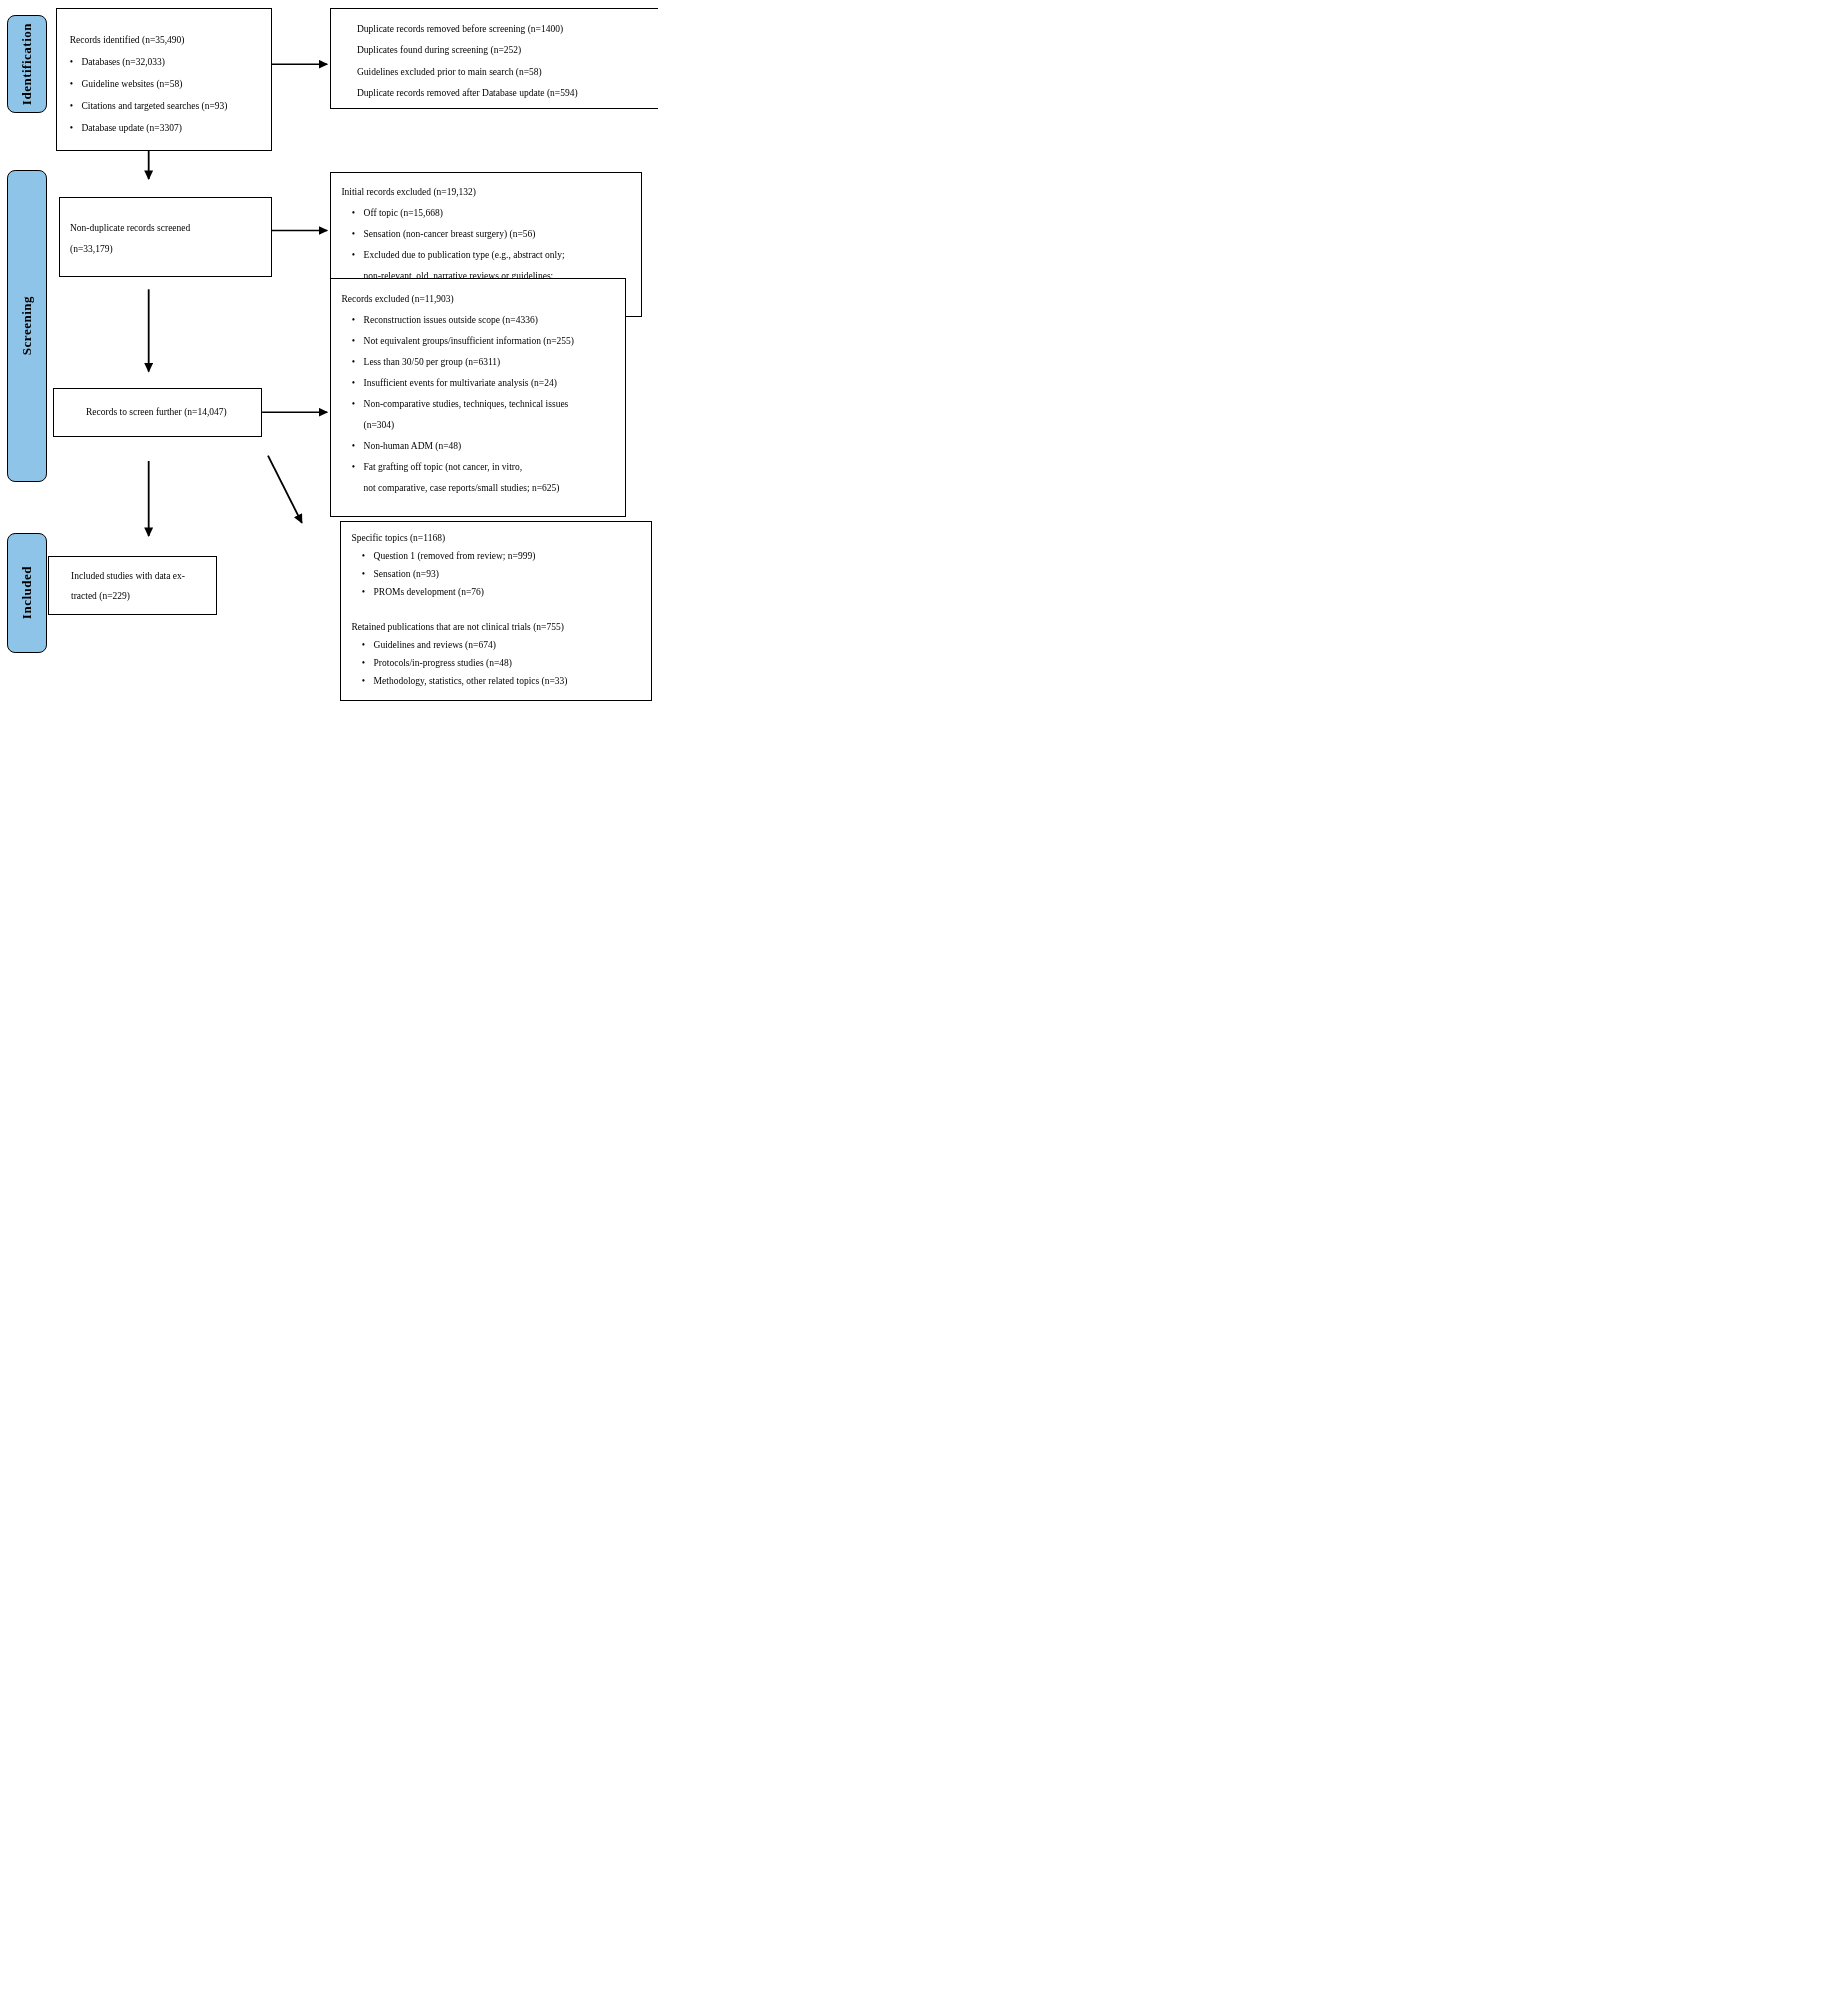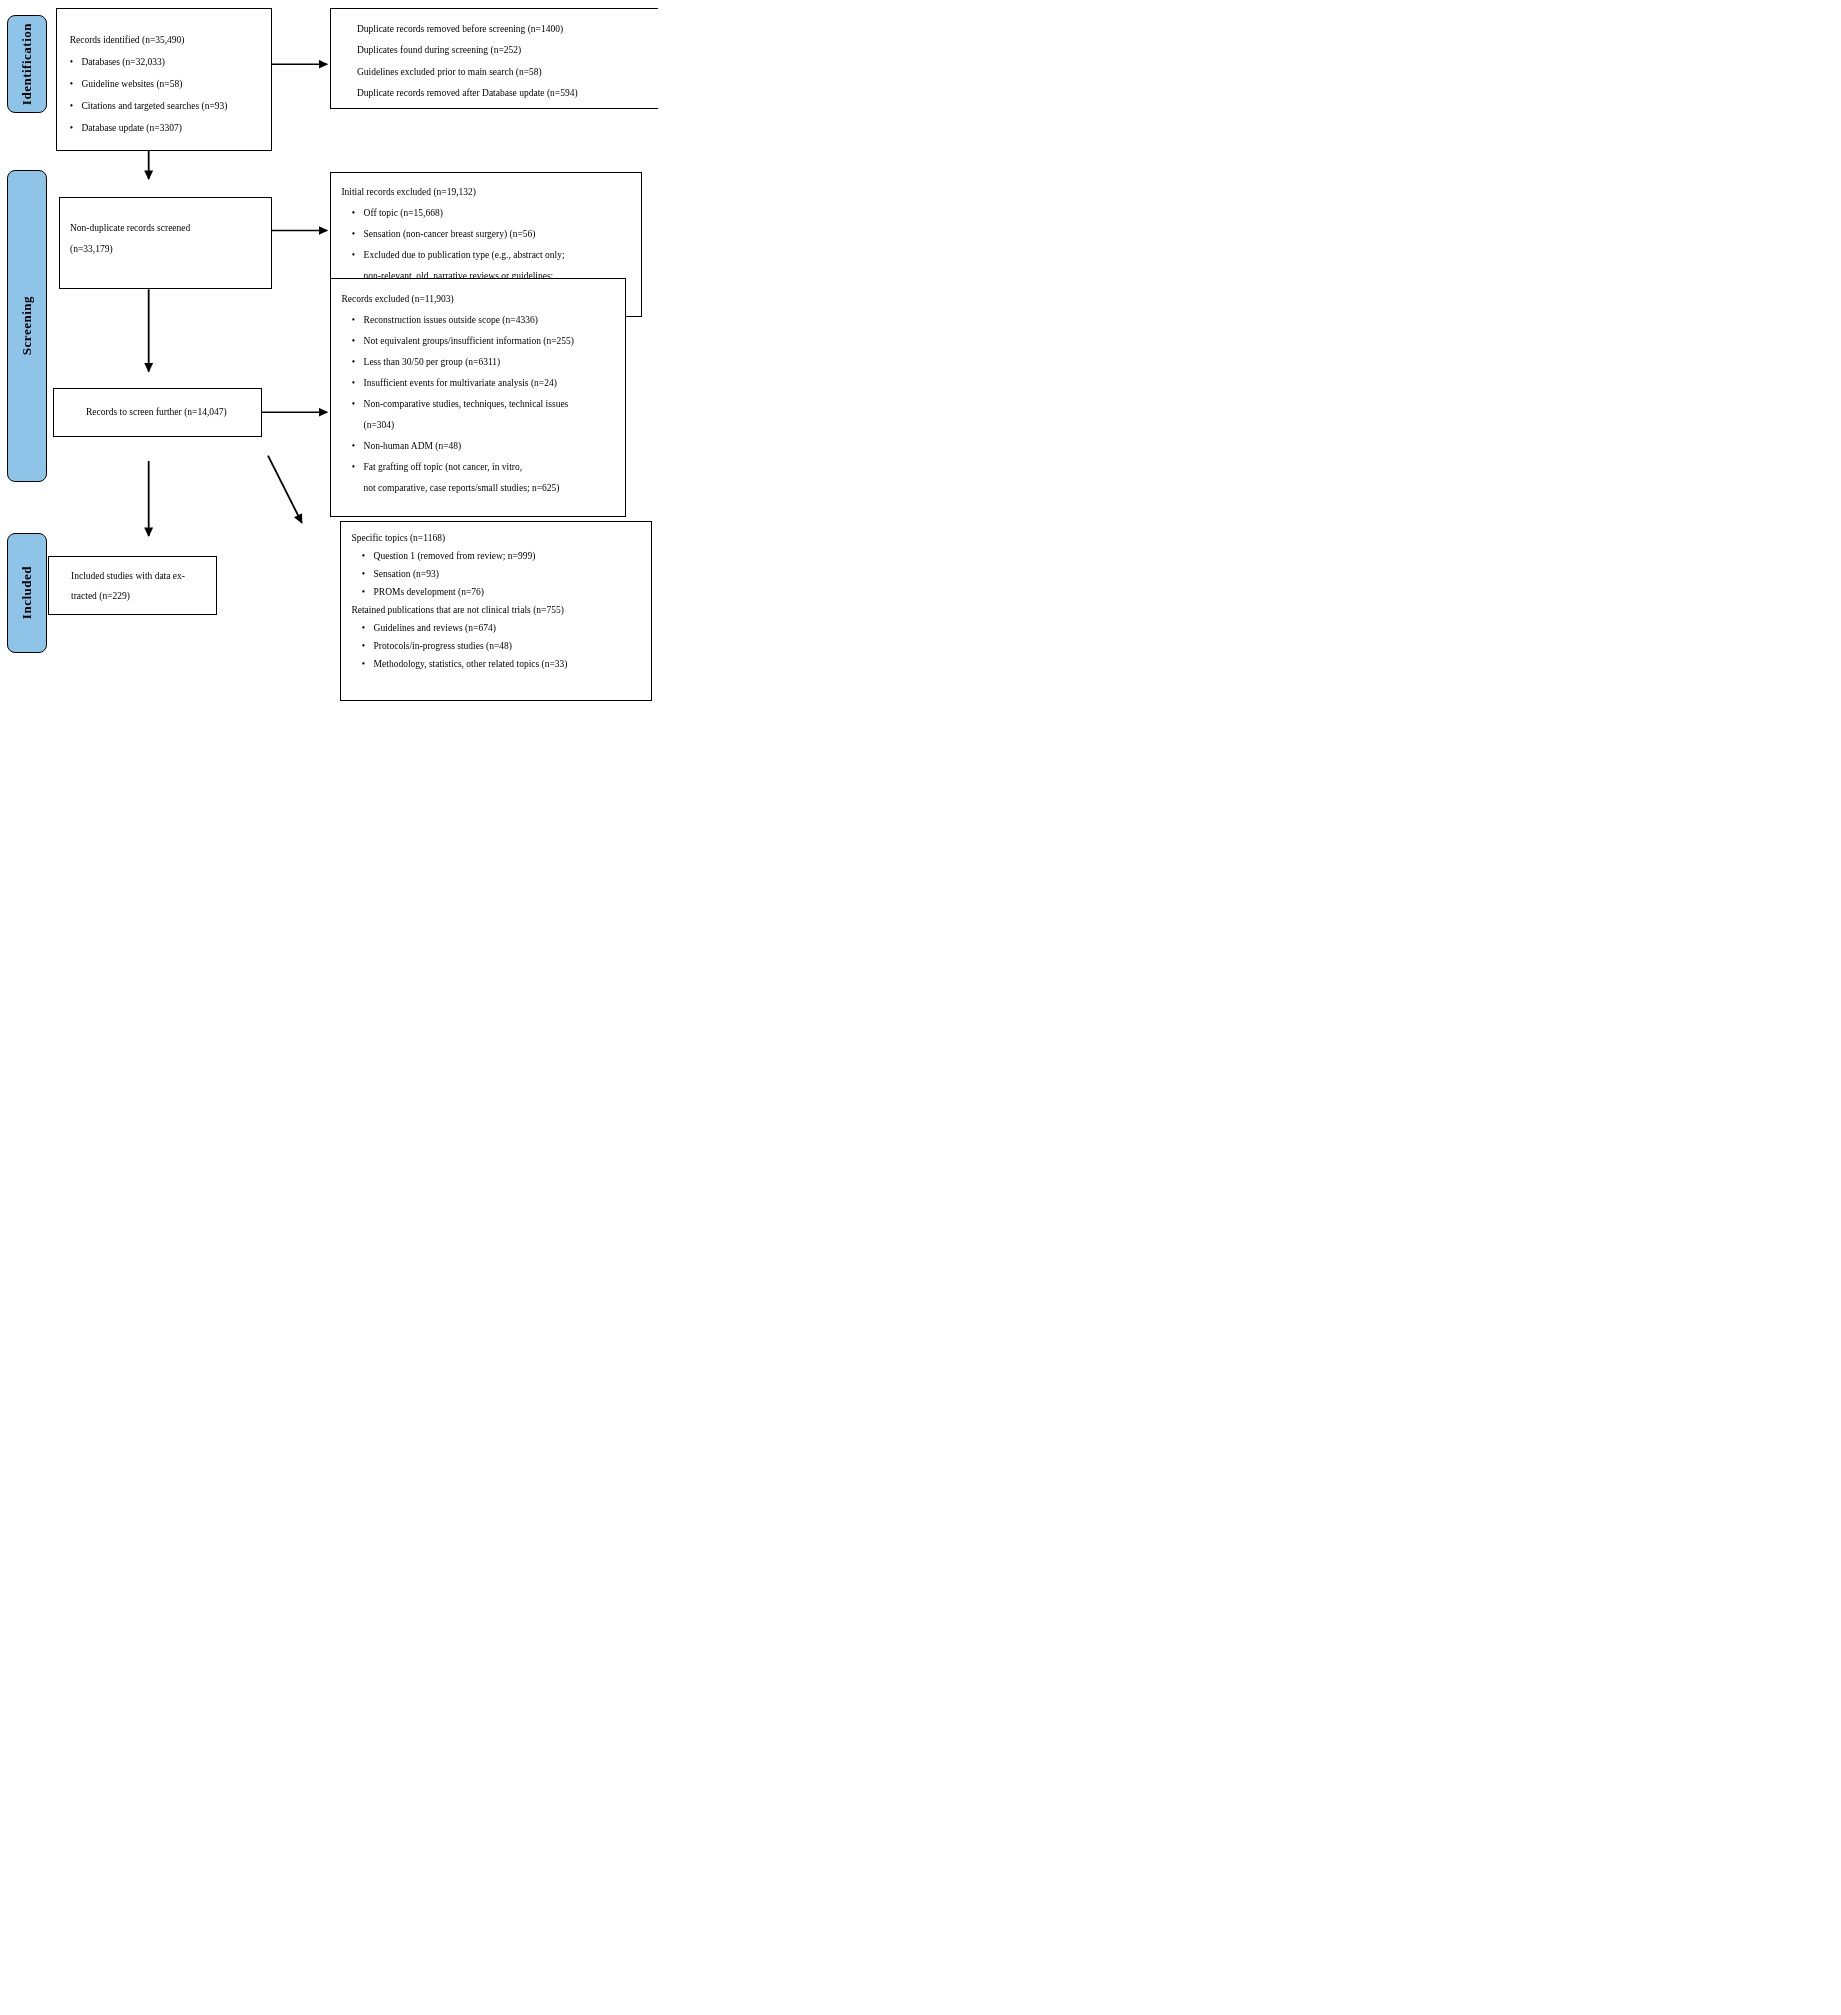--- a/index.html
+++ b/index.html
@@ -36,30 +36,30 @@
     box-sizing:border-box;
     font-size:9.5px;
     line-height:21px;
   }
   .row{white-space:nowrap;}
   .li{display:flex;white-space:nowrap;}
   .blt{width:11.8px;flex:0 0 11.8px;}
   .cont{padding-left:11.8px;white-space:nowrap;}
   
   #box-records-identified{left:56px;top:7.7px;width:216px;height:143px;padding:20px 3.6px 0 12.7px;line-height:22px;}
-  #box-non-duplicate{left:59px;top:197px;width:213px;height:92px;padding:20px 3.6px 0 10px;line-height:21px;}
+  #box-non-duplicate{left:59px;top:197px;width:213px;height:80px;padding:20px 3.6px 0 10px;line-height:21px;}
   #box-screen-further{left:53px;top:388px;width:209px;height:49px;display:flex;align-items:center;padding-left:32px;}
   #box-included-studies{left:48px;top:556px;width:169px;height:59px;padding:9px 3.6px 0 22px;line-height:20.3px;}
   #box-duplicates-removed{left:330px;top:7.7px;width:347px;height:101px;padding:10px 3.6px 0 26px;line-height:21.5px;}
   #box-initial-excluded{left:330px;top:128px;width:312px;height:145px;padding:9px 3.6px 0 10.4px;line-height:21px;margin-top:44px;}
   #box-records-excluded{left:330px;top:278px;width:296px;height:239px;padding:10px 3.6px 0 10.4px;line-height:21px;}
   #box-specific-topics{left:340px;top:521px;width:312px;height:180px;padding:7.2px 3.6px 0 10.4px;line-height:18px;}
   #box-initial-excluded .li, #box-records-excluded .li, #box-specific-topics .li{margin-left:10.4px;}
   #box-initial-excluded .cont, #box-records-excluded .cont{margin-left:10.4px;}
-  .gap-before{margin-top:0;}
+  .gap-before{margin-top:17px;}
   
   svg.arrows{position:absolute;left:0;top:0;pointer-events:none;}
 </style>
 </head>
 <body>
 
 <div class="canvas">
 
   <div class="stage" style="top:15.4px;height:98px;">
     <span>Identification</span>

